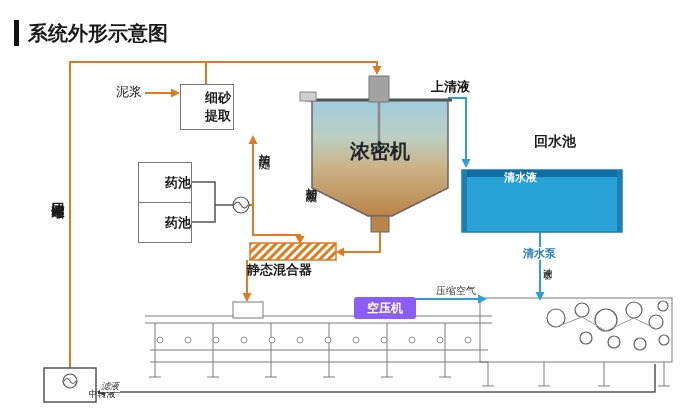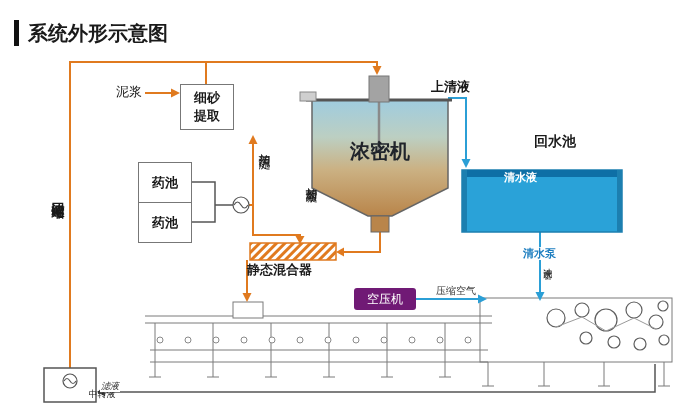--- a/index.html
+++ b/index.html
@@ -5,37 +5,37 @@
   * { margin:0; padding:0; box-sizing:border-box; }
   html,body { background:#ffffff; }
   body { font-family:"DejaVu Sans","Liberation Sans",sans-serif; color:#1a1a1a; }
   .canvas { position:relative; width:700px; height:420px; background:#fff; overflow:hidden; }
   svg { position:absolute; left:0; top:0; }
   .lbl { position:absolute; white-space:nowrap; color:#1a1a1a; line-height:1.2; }
   .vtext { writing-mode:vertical-rl; text-orientation:upright; letter-spacing:1px; }
   .page-title { left:14px; top:7px; font-size:20px; font-weight:bold; border-left:5px solid #111;
                 padding-left:9px; line-height:26px;margin-top:13px; }
   .box { position:absolute; border:1.5px solid #777; background:#fff; display:flex;
-         align-items:center; justify-content:center; text-align:center; font-weight:bold; }
+         align-items:center; justify-content:flex-end; text-align:center; font-weight:bold; }
   .sand-box { left:180px; top:84px; width:54px; height:46px; font-size:13px; }
   .sand-box .inner { width:30px; line-height:1.4; }
   .chem-box-1 { left:138px; top:162px; width:54px; height:41px; font-size:13px; }
   .chem-box-2 { left:138px; top:202px; width:54px; height:41px; font-size:13px; }
   .slurry { left:116px; top:84px; font-size:13px; font-weight:normal; }
   .dosing-settle { left:257px; top:144px; font-size:12px; }
   .dosing-floc { left:304px; top:178px; font-size:12px; }
   .thickener { left:350px; top:139px; width:60px; text-align:center; font-size:20px; font-weight:bold; color:#20242b; }
   .supernatant { left:431px; top:79px; font-size:13px; font-weight:bold; }
   .pool-title { left:534px; top:133px; font-size:14px; font-weight:bold; }
   .clear-water { left:504px; top:171px; font-size:11px; font-weight:bold; color:#ffffff; }
   .cw-pump { left:521px; top:247px; font-size:11px; font-weight:bold; color:#1F7FC0; background:#fff; padding:0 2px; }
   .flush { left:542px; top:261px; font-size:9px; background:#fff; color:#333; }
   .mixer-lbl { left:247px; top:262px; font-size:13px; font-weight:bold; }
-  .compressor { left:354px; top:288px; width:62px; height:22px; position:absolute; background:#701a75;
-                border-radius:3px; color:#fff; font-size:12px; font-weight:normal; display:flex;
+  .compressor { left:354px; top:297px; width:62px; height:22px; position:absolute; background:#8b5cf6;
+                border-radius:3px; color:#fff; font-size:12px; font-weight:bold; display:flex;
                 align-items:center; justify-content:center; }
   .comp-air { left:436px; top:285px; font-size:10px; color:#333; }
   .return-tank { left:50px; top:192px; font-size:13px; font-weight:bold; }
   .transfer { left:45px; top:389px; width:50px; text-align:center; font-size:9px;margin-left:32px; }
   .filtrate { left:100px; top:381px; font-size:9px; background:#fff; padding:0 1px; color:#333;font-style:italic; }
 </style>
 </head>
 <body>
 
 <div class="canvas">

